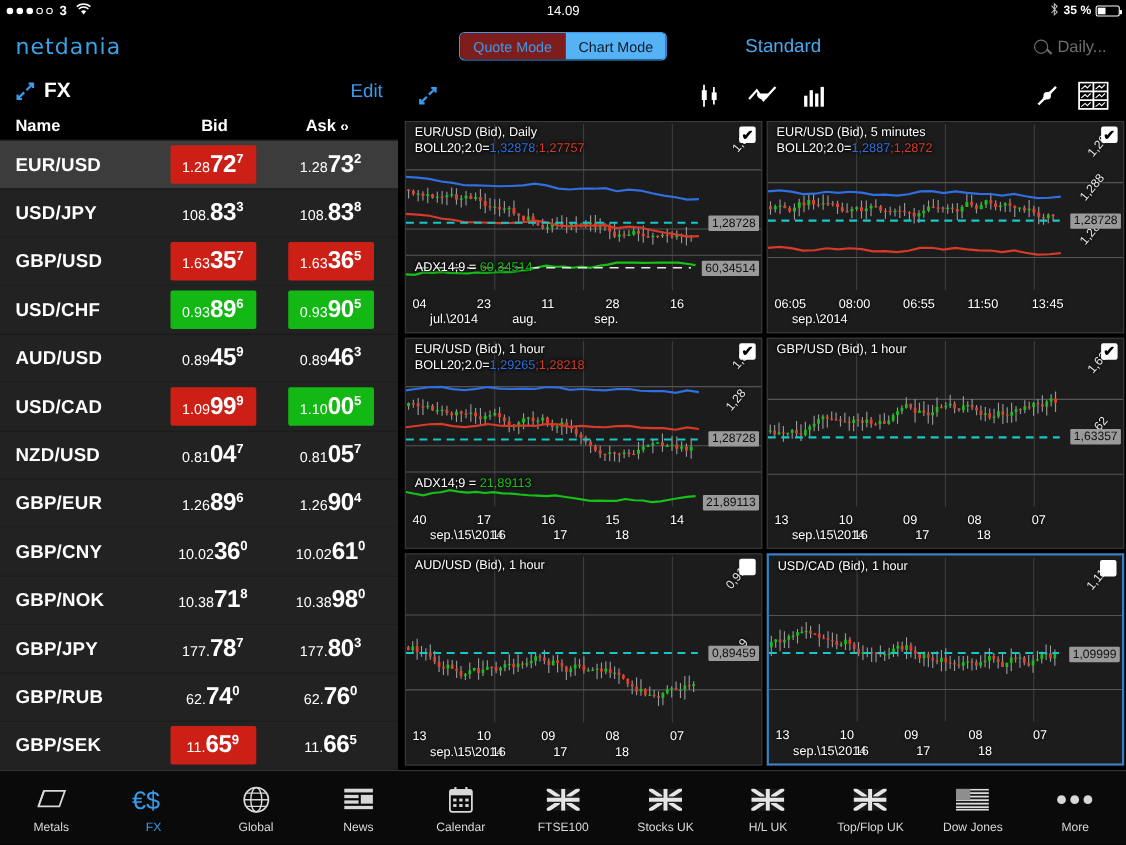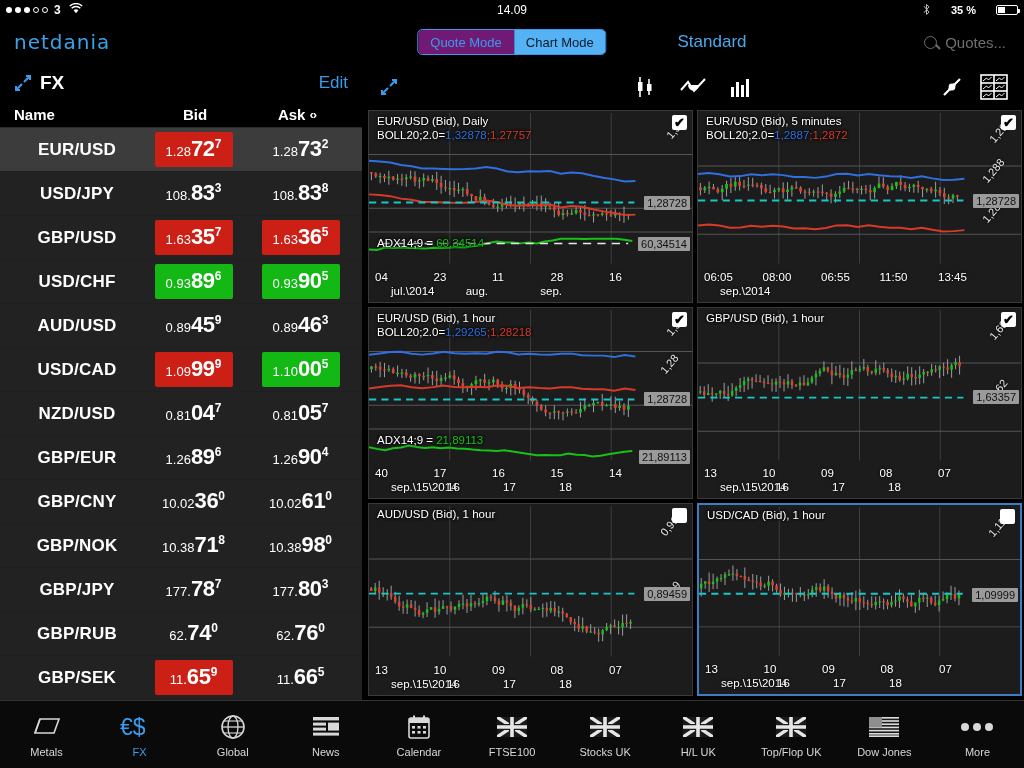--- a/index.html
+++ b/index.html
@@ -21,21 +21,21 @@
   .sig-dots { display:flex; align-items:center; gap:3px; }
   .dot { width:6px; height:6px; border-radius:50%; background:#fff; }
   .dot.off { background:transparent; border:1px solid #fff; width:6px; height:6px; }
   .carrier { font-size:12px; font-weight:bold; margin-left:2px; }
   .wifi { margin-left:4px; font-size:12px; }
   .sb-center {
     position:absolute; left:0; right:0; text-align:center;
     font-size:12px; font-weight:normal; pointer-events:none;
   }
   .sb-right {
-    margin-left:auto; display:flex; align-items:center; gap:20px; font-size:11px;
+    margin-left:auto; display:flex; align-items:center; gap:4px; font-size:11px;
   }
   .batt {
     width:22px; height:10px; border:1px solid #fff; border-radius:2px;
     position:relative; display:inline-block;
   }
   .batt::after{
     content:""; position:absolute; right:-3px; top:3px; width:2px; height:4px;
     background:#fff; border-radius:0 1px 1px 0;
   }
   .batt-fill{ position:absolute; left:1px; top:1px; bottom:1px; width:35%; background:#fff; }
@@ -49,21 +49,21 @@
     color:#3aa3e8; font-size:20px; letter-spacing:1px;
     font-family:"DejaVu Sans", sans-serif;
   }
   .segmented {
     position:absolute; left:50%; transform:translateX(-50%);
     display:flex; border:1px solid #3a9bec; border-radius:5px; overflow:hidden;
     height:26px;
   }
   .seg {
     padding:0 12px; display:flex; align-items:center; justify-content:center;
-    font-size:13px; color:#3a9bec; background:#701a75; cursor:pointer;
+    font-size:13px; color:#3a9bec; background:#7f1d1d; cursor:pointer;
   }
   .seg.active { background:#55b3f5; color:#0b1a2b; }
   .standard {
     position:absolute; left:712px; transform:translateX(-50%);
     color:#4aa8ef; font-size:17px;
   }
   .search {
     position:absolute; right:18px; display:flex; align-items:center; gap:8px;
     color:#6e6e6e; font-size:15px;
   }
@@ -93,21 +93,21 @@
   .wl-cols {
     display:flex; align-items:center; height:26px; padding:0 14px;
     font-size:15px; font-weight:bold; background:#000;
     border-bottom:1px solid #2b2b2b;
   }
   .c-name { flex:0 0 130px; text-align:left; }
   .c-bid  { flex:1; text-align:center; }
   .c-ask  { flex:1; text-align:center; display:flex; justify-content:center; gap:4px; align-items:center;}
   .chev { font-size:13px; letter-spacing:-1px; }
 
-  .wl-rows { flex:1; overflow:hidden;text-align:center; }
+  .wl-rows { flex:1; overflow:hidden; }
   .wl-row {
     display:flex; align-items:center; height:44px; padding:0 8px 0 14px;
     border-bottom:1px solid #1f1f1f; background:#222222;
   }
   .wl-row.selected { background:#3c3c3c; }
   .sym { flex:0 0 126px; font-size:17px; font-weight:bold; letter-spacing:.2px; }
   .cell {
     flex:1; display:flex; justify-content:center; align-items:baseline;
   }
   .pricebox {
@@ -235,21 +235,21 @@
 
   <div class="segmented">
     <div class="seg">Quote Mode</div>
     <div class="seg active">Chart Mode</div>
   </div>
 
   <div class="standard">Standard</div>
 
   <div class="search">
     <span class="search-glyph"></span>
-    <span>Quotes...</span>
+    <span>Daily...</span>
   </div>
 </div>
 
 <div class="main">
 
   <div class="watchlist">
     <div class="wl-head">
       <span class="expand-ico">
         <svg width="18" height="18" viewBox="0 0 18 18">
           <path d="M10 8 L16 2 M12 2 h4 v4" stroke="#3a9bec" stroke-width="2" fill="none"></path>

